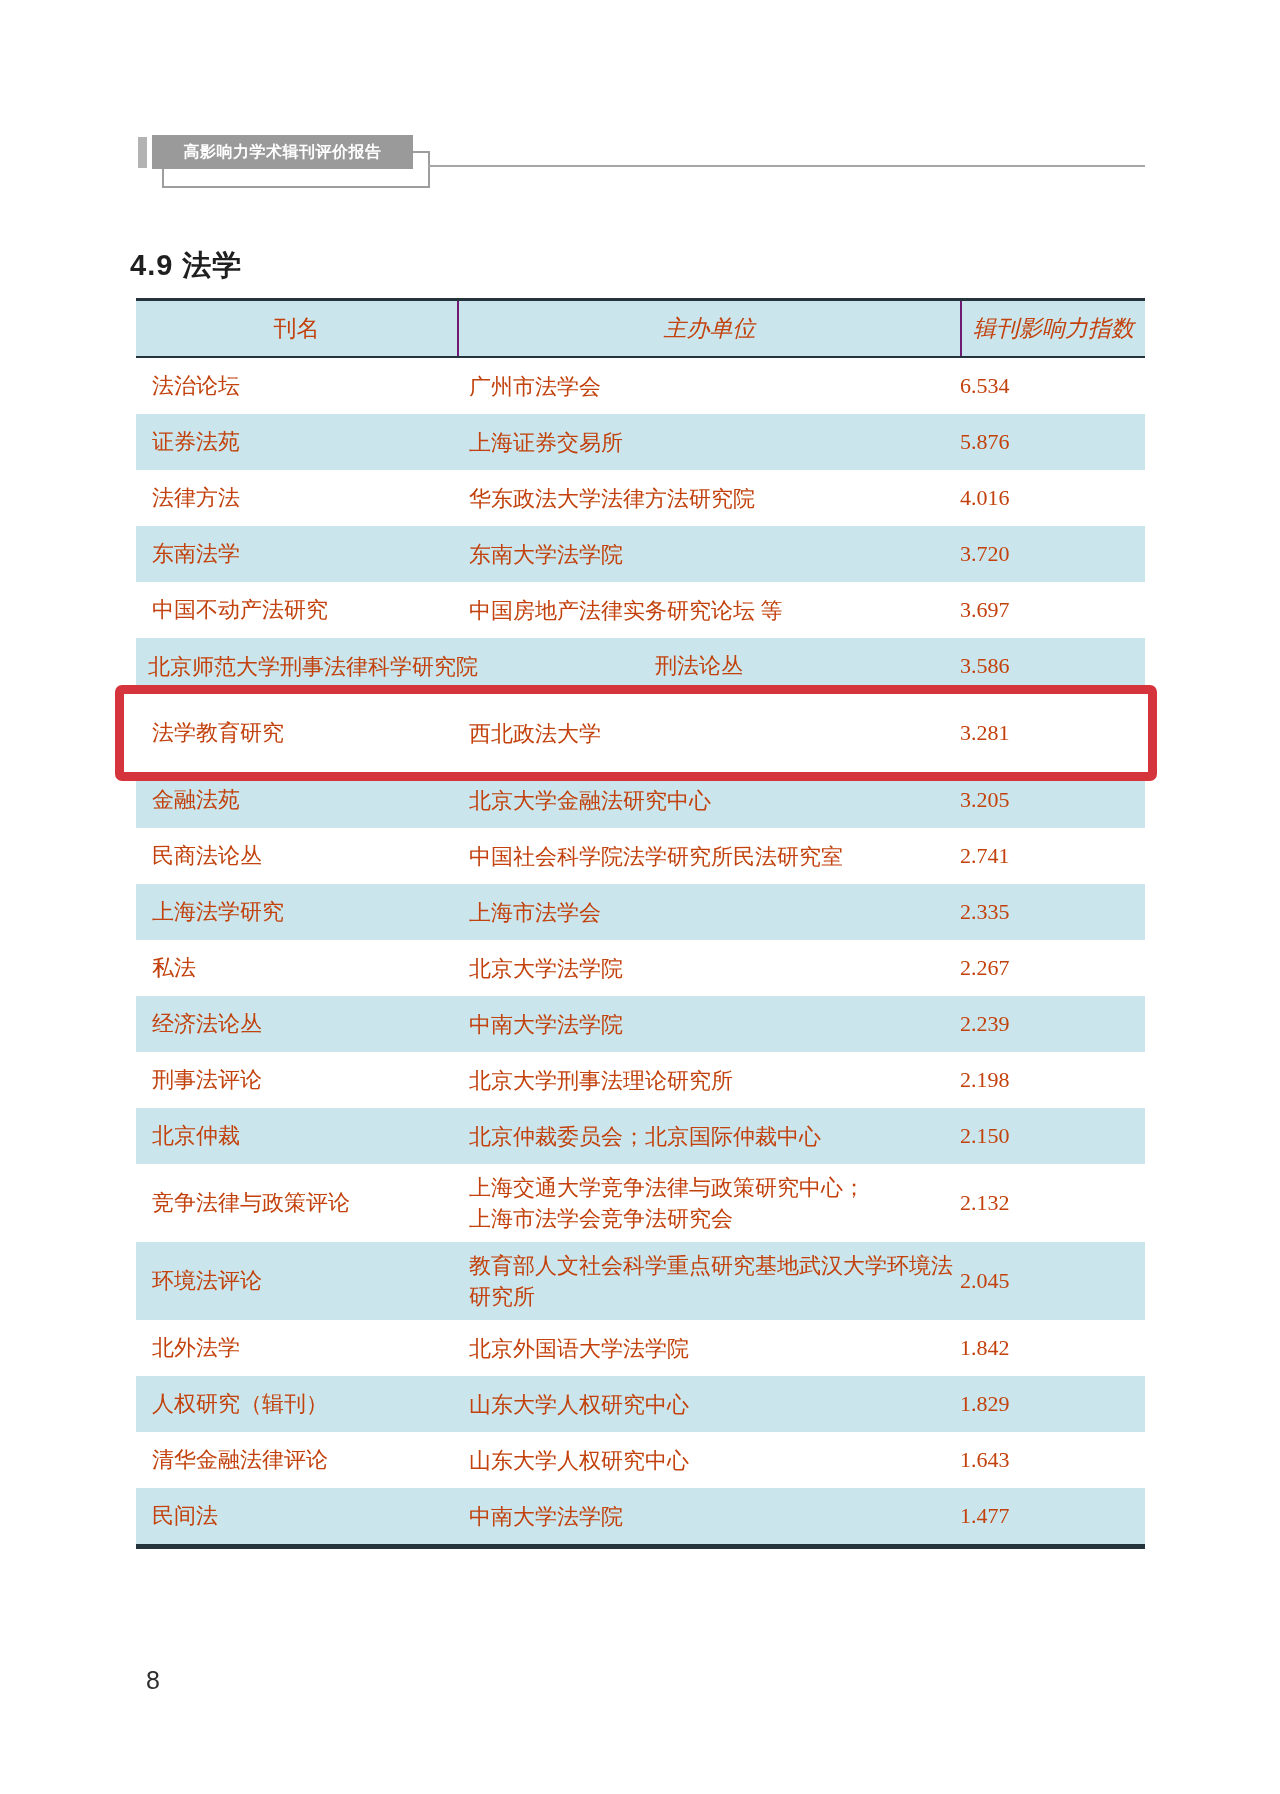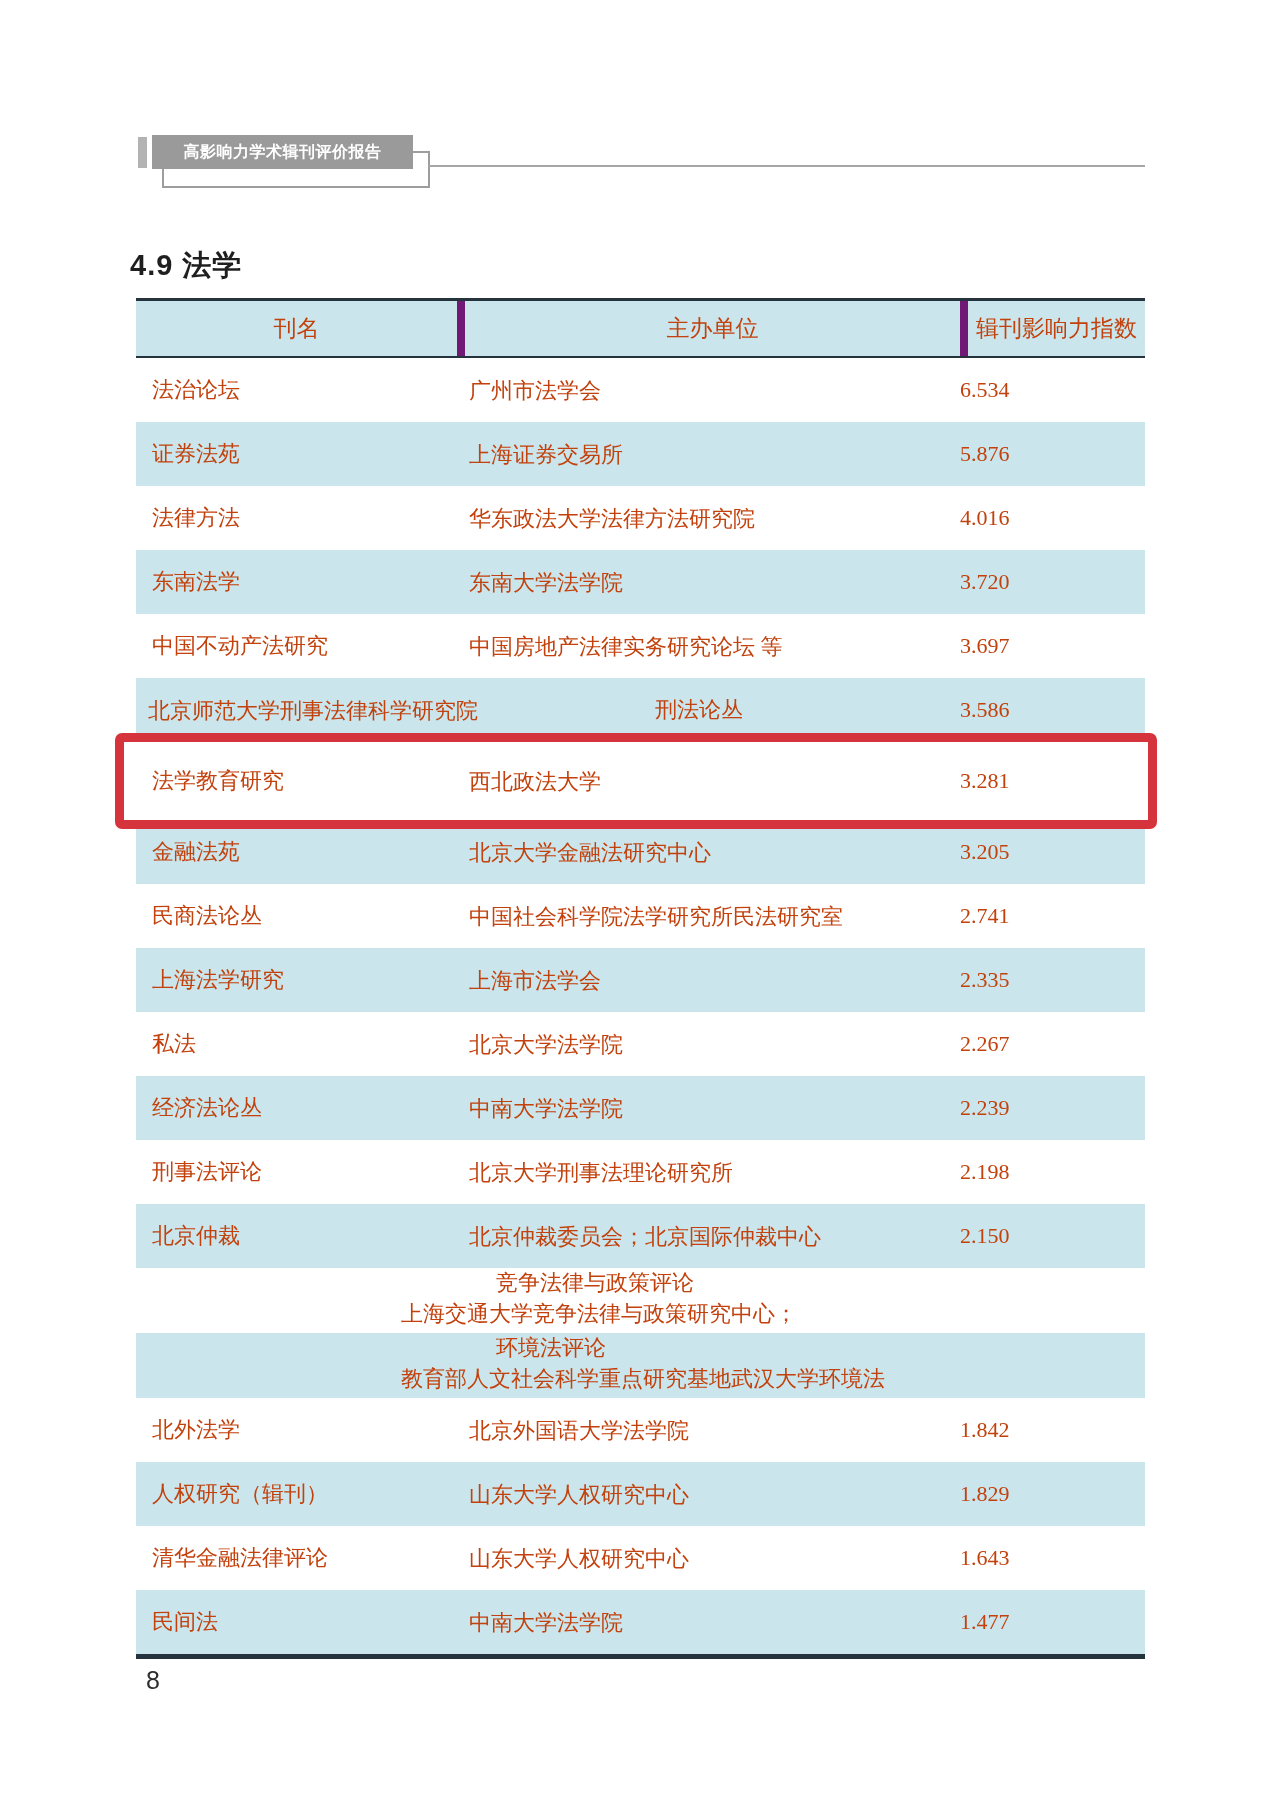--- a/index.html
+++ b/index.html
@@ -60,34 +60,34 @@
     background: var(--band, #cae6ec);
     border-top: 3px solid var(--dark, #24333c);
     border-bottom: 2px solid var(--dark, #24333c);
     box-sizing: border-box;
     font-size: 23px;
   }
   .th {
     display: flex; align-items: center; justify-content: center;
     box-sizing: border-box;
   }
-  .th + .th { border-left: 8px solid #701a75; }
+  .th + .th { border-left: 2px solid #701a75; font-style: italic; }
   .th.c1 { width: 321px; }
   .th.c2 { width: 503px; }
   .th.c3 { flex: 1; }
 
   .row {
     display: flex; align-items: center;
-    height: 64px;
+    height: 56px;
     position: relative;
     font-size: 22px;
     background: #ffffff;
   }
   .row.band { background: var(--band, #cae6ec); }
-  .row.double { height: 65px; flex-direction: column; }
+  .row.double { height: 78px; }
   .row.highlight { height: 78px; }
   .cell { box-sizing: border-box; }
   .cell.c1 { width: 321px; padding-left: 16px; }
   .cell.c2 { width: 503px; padding-left: 12px; white-space: pre-line; line-height: 31px; }
   .cell.c3 { flex: 1; text-align: left; }
 
   
   .red-frame {
     position: absolute;
     top: -9px; bottom: -9px; left: -21px; right: -12px;

